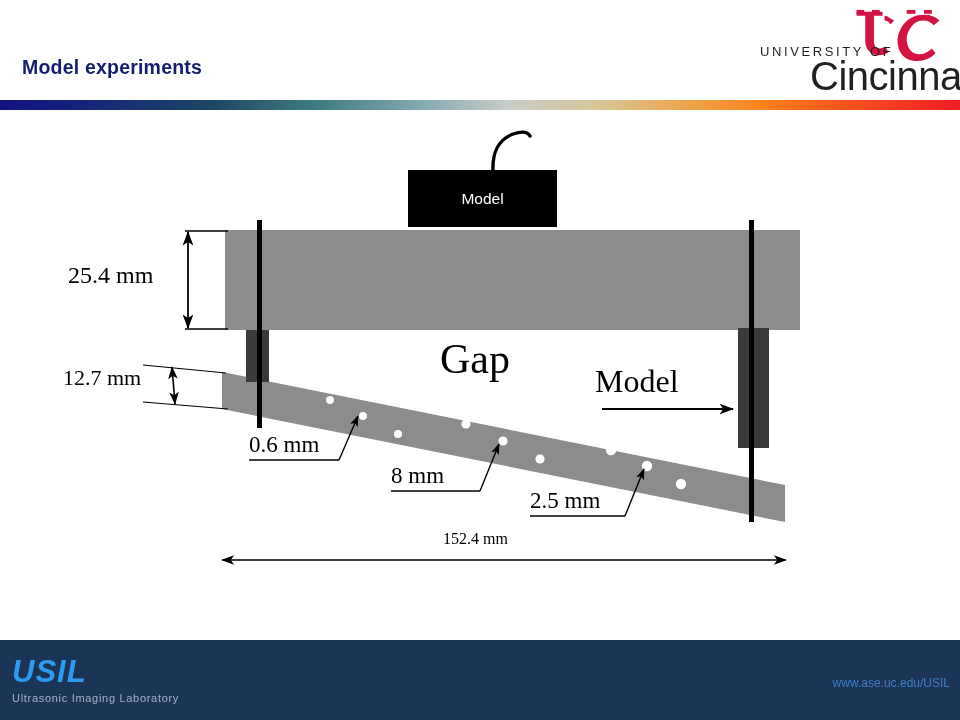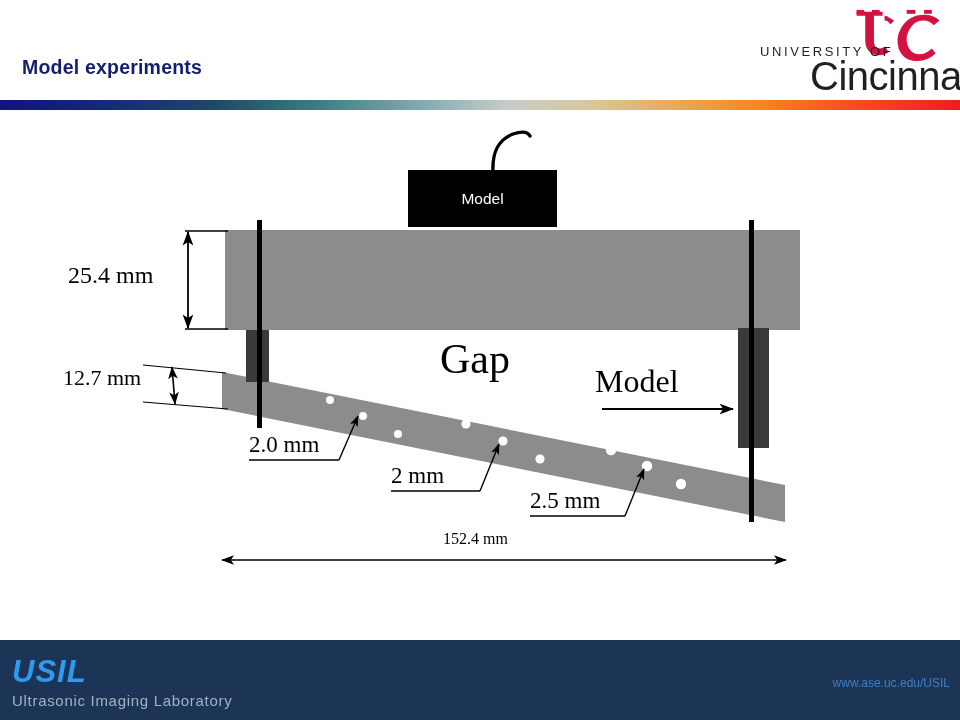--- a/index.html
+++ b/index.html
@@ -169,21 +169,21 @@
     font-style: italic;
     color: #2e9bf0;
     letter-spacing: 1px;
     line-height: 1;
     white-space: nowrap;
   }
   #usil-sub {
     position: absolute;
     left: 2px;
     top: 36px;
-    font-size: 15px;
+    font-size: 11px;
     color: #9fb3c8;
     letter-spacing: 0.7px;
     white-space: nowrap;
   }
   #footer-url {
     position: absolute;
     right: 10px;
     top: 36px;
     font-size: 12px;
     color: #3f7fc4;
@@ -277,22 +277,22 @@
 
     <div id="array-box">
       <div id="array-label">Model</div>
     </div>
 
     <div class="dim-label" id="label-254">25.4 mm</div>
     <div class="dim-label" id="label-127">12.7 mm</div>
     <div class="dim-label" id="label-1524">152.4 mm</div>
     <div class="dim-label" id="label-gap">Gap</div>
     <div class="dim-label" id="label-spacer">Model</div>
-    <div class="dim-label" id="label-15">2.0 mm</div>
-    <div class="dim-label" id="label-2">2 mm</div>
+    <div class="dim-label" id="label-15">0.6 mm</div>
+    <div class="dim-label" id="label-2">8 mm</div>
     <div class="dim-label" id="label-25">2.5 mm</div>
   </div>
 
   <div id="footer">
     <div id="usil-logo">
       <div id="usil-word">USIL</div>
       <div id="usil-sub">Ultrasonic Imaging Laboratory</div>
     </div>
     <div id="footer-url">www.ase.uc.edu/USIL</div>
   </div>

